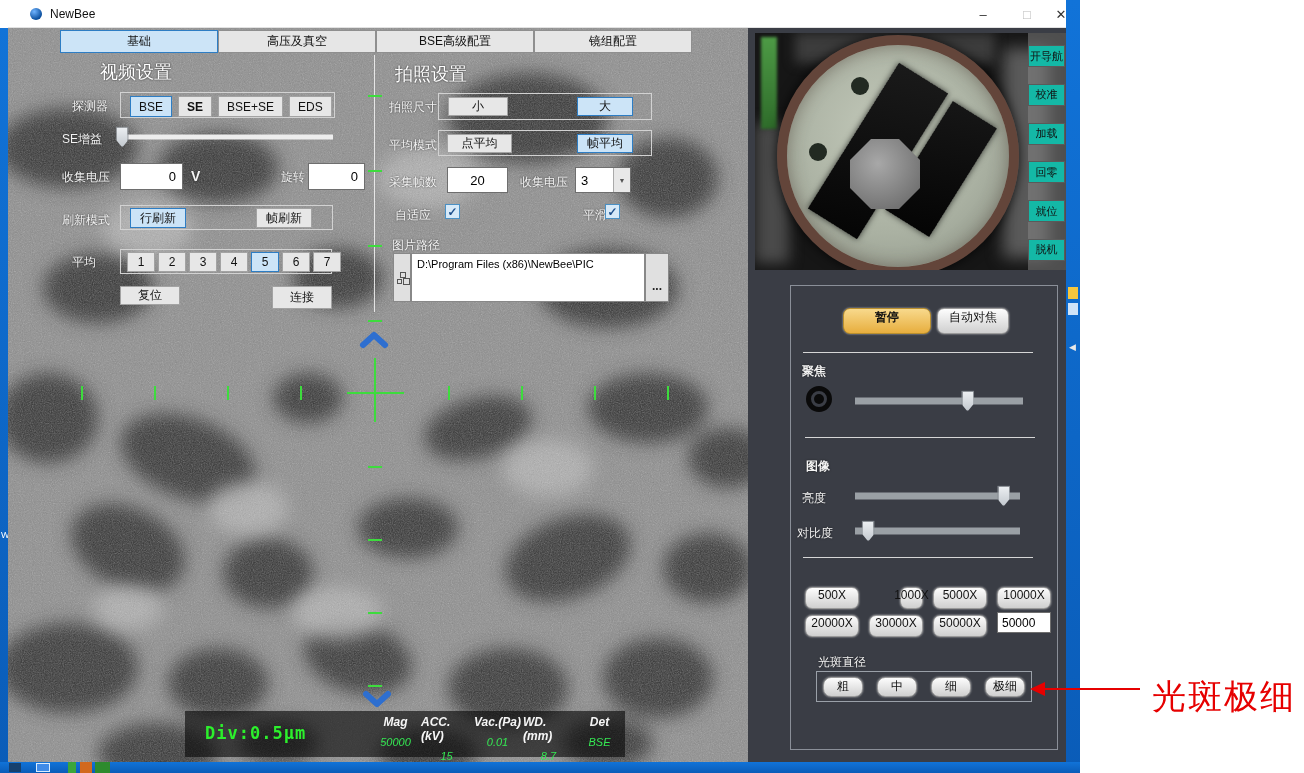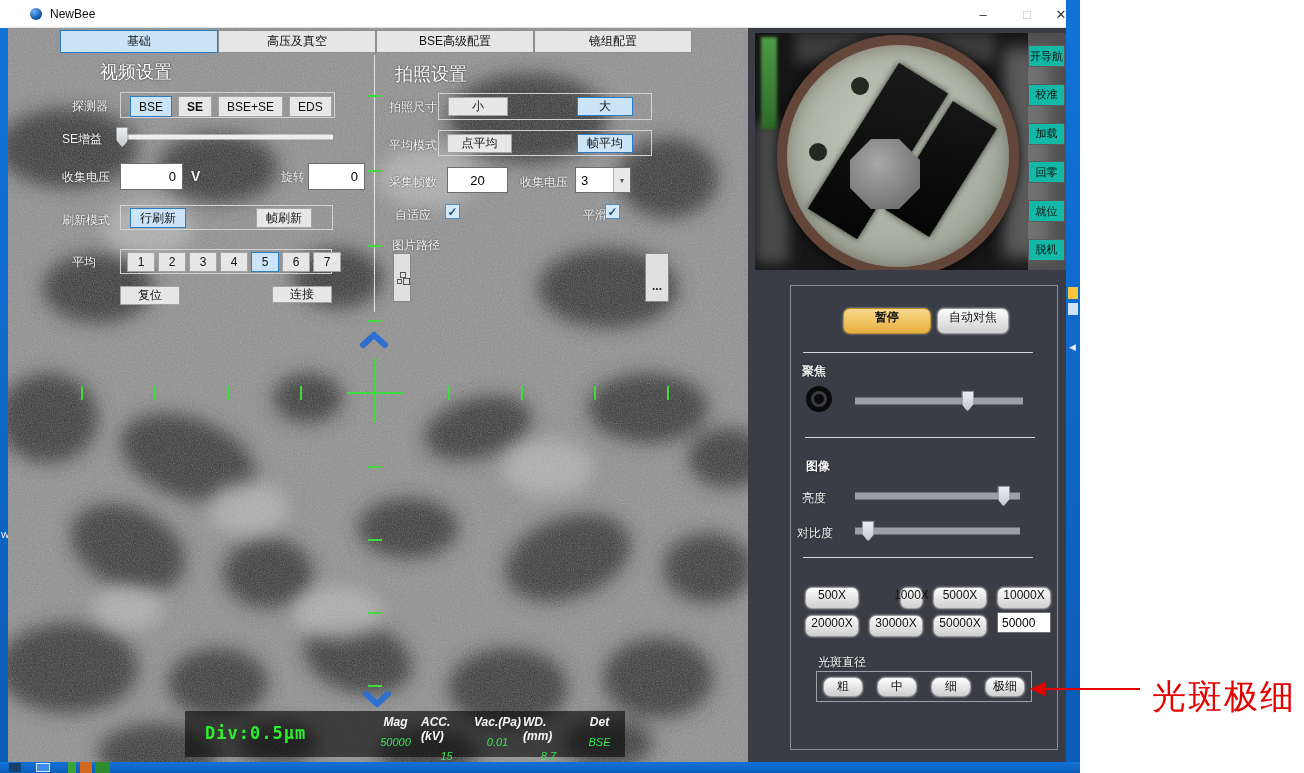--- a/index.html
+++ b/index.html
@@ -266,21 +266,21 @@
         <span>6</span>
       </div>
       <div class="btn" style="width:26px;height:18px;">
         <span>7</span>
       </div>
     </div>
 
 <div class="abs btn" style="left:120px;top:286px;width:60px;height:19px;">
       <span>复位</span>
     </div>
-<div class="abs btn" style="left:272px;top:286px;width:60px;height:17px;">
+<div class="abs btn" style="left:272px;top:286px;width:60px;height:23px;">
       <span>连接</span>
     </div>
 
 <div class="abs" style="left:374px;top:55px;width:1px;height:257px;background:rgba(245,245,245,.85);z-index:4;"></div>
 
 <div class="abs sec-title" style="left:395px;top:62px;">拍照设置</div>
 
 <div class="abs wlabel" style="left:389px;top:99px;">拍照尺寸</div>
 <div class="abs groupbox" style="left:438px;top:93px;width:214px;height:27px;"></div>
 <div class="abs btn" style="left:448px;top:97px;width:60px;height:19px;">
@@ -315,20 +315,21 @@
     </div>
 <div class="abs wlabel" style="left:583px;top:207px;">平滑</div>
 <div class="abs checkbox" style="left:605px;top:204px;">
       <span>✓</span>
     </div>
 
 <div class="abs wlabel" style="left:392px;top:237px;">图片路径</div>
 <div class="abs" style="left:393px;top:253px;width:18px;height:49px;background:#e0e0e0;border:1px solid #888;z-index:5;display:flex;align-items:center;justify-content:center;box-sizing:border-box;">
   <div id="tree-icon"></div>
 </div>
+<div class="abs" style="left:411px;top:253px;width:234px;height:49px;background:#fff;border:1px solid #888;z-index:5;font-size:11px;color:#000;padding:4px 5px;box-sizing:border-box;"><span>D:\Program Files (x86)\NewBee\PIC</span></div>
 <div class="abs" style="left:645px;top:253px;width:24px;height:49px;background:#e0e0e0;border:1px solid #888;z-index:5;display:flex;align-items:flex-end;justify-content:center;font-weight:bold;font-size:12px;color:#222;box-sizing:border-box;padding-bottom:8px;">
       <span>...</span>
     </div>
 
 <div class="abs" id="statusbar">
   <div class="abs" id="div-text">Div:0.5μm</div>
   <div class="abs" style="left:185px;top:4px;display:flex;">
 
       <div class="scol" style="width:51px;">
         <span class="h">Mag</span>

